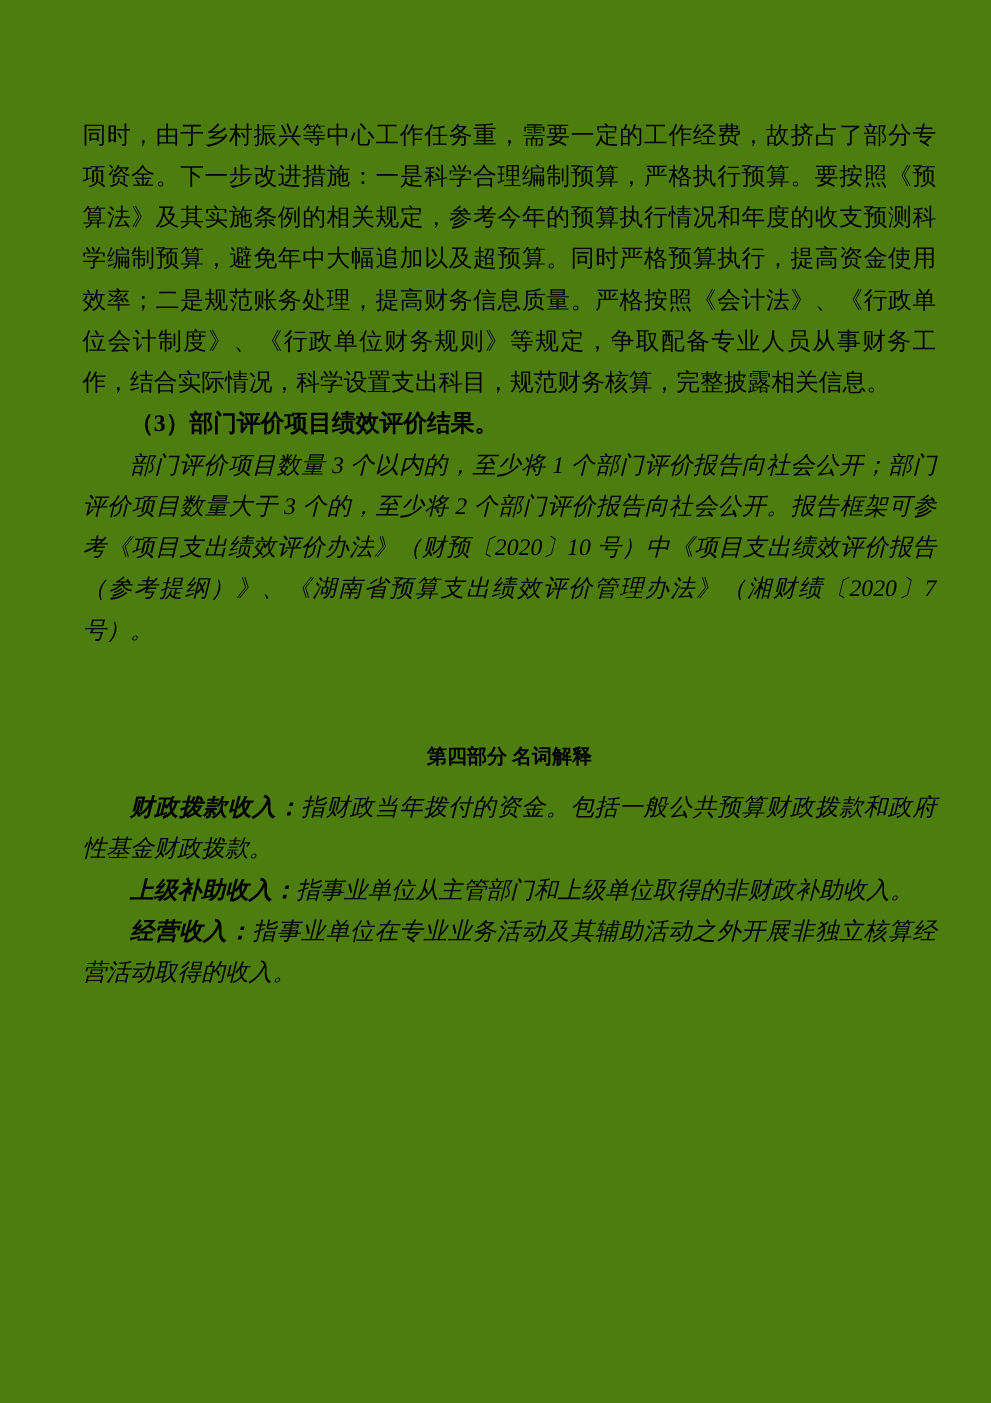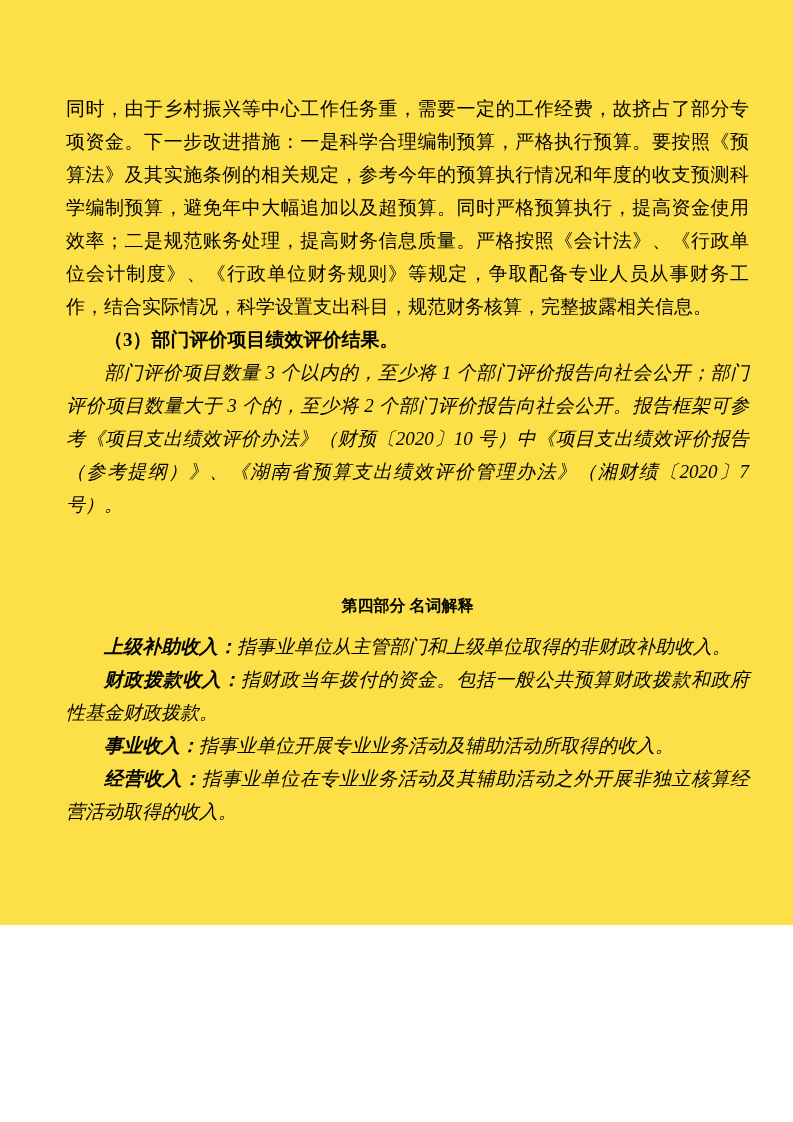--- a/index.html
+++ b/index.html
@@ -3,23 +3,23 @@
 <meta charset="utf-8">
 <style>
   html, body {
     margin: 0;
     padding: 0;
     background: #ffffff;
   }
   .page {
     position: relative;
     width: 793px;
-    height: 925px;
+    height: 1122px;
     margin: 0 auto;
-    background: #fde047;
+    background: #4d7c0f;
     box-sizing: border-box;
     padding: 92px 44px 0 66px;
     font-family: "Liberation Serif", "DejaVu Serif", serif;
     font-size: 19px;
     line-height: 33px;
     color: #000000;
     text-align: justify;
     overflow: hidden;
   }
   p {
@@ -56,29 +56,26 @@
 
   <p class="no-indent">同时，由于乡村振兴等中心工作任务重，需要一定的工作经费，故挤占了部分专项资金。下一步改进措施：一是科学合理编制预算，严格执行预算。要按照《预算法》及其实施条例的相关规定，参考今年的预算执行情况和年度的收支预测科学编制预算，避免年中大幅追加以及超预算。同时严格预算执行，提高资金使用效率；二是规范账务处理，提高财务信息质量。严格按照《会计法》、《行政单位会计制度》、《行政单位财务规则》等规定，争取配备专业人员从事财务工作，结合实际情况，科学设置支出科目，规范财务核算，完整披露相关信息。</p>
 
   <p class="heading3">（3）部门评价项目绩效评价结果。</p>
 
   <p class="indent">部门评价项目数量 3 个以内的，至少将 1 个部门评价报告向社会公开；部门评价项目数量大于 3 个的，至少将 2 个部门评价报告向社会公开。报告框架可参考《项目支出绩效评价办法》（财预〔2020〕10 号）中《项目支出绩效评价报告（参考提纲）》、《湖南省预算支出绩效评价管理办法》（湘财绩〔2020〕7 号）。</p>
 
   <p class="section-title">第四部分 名词解释</p>
 
   <p class="indent">
-    <span class="term">上级补助收入：</span><span>指事业单位从主管部门和上级单位取得的非财政补助收入。</span>
-  </p>
-
-  <p class="indent">
     <span class="term">财政拨款收入：</span><span>指财政当年拨付的资金。包括一般公共预算财政拨款和政府性基金财政拨款。</span>
   </p>
 
   <p class="indent">
-    <span class="term">事业收入：</span><span>指事业单位开展专业业务活动及辅助活动所取得的收入。</span>
+    <span class="term">上级补助收入：</span><span>指事业单位从主管部门和上级单位取得的非财政补助收入。</span>
   </p>
+
 
   <p class="indent">
     <span class="term">经营收入：</span><span>指事业单位在专业业务活动及其辅助活动之外开展非独立核算经营活动取得的收入。</span>
   </p>
 
 
 </div>
 
 </body></html>

